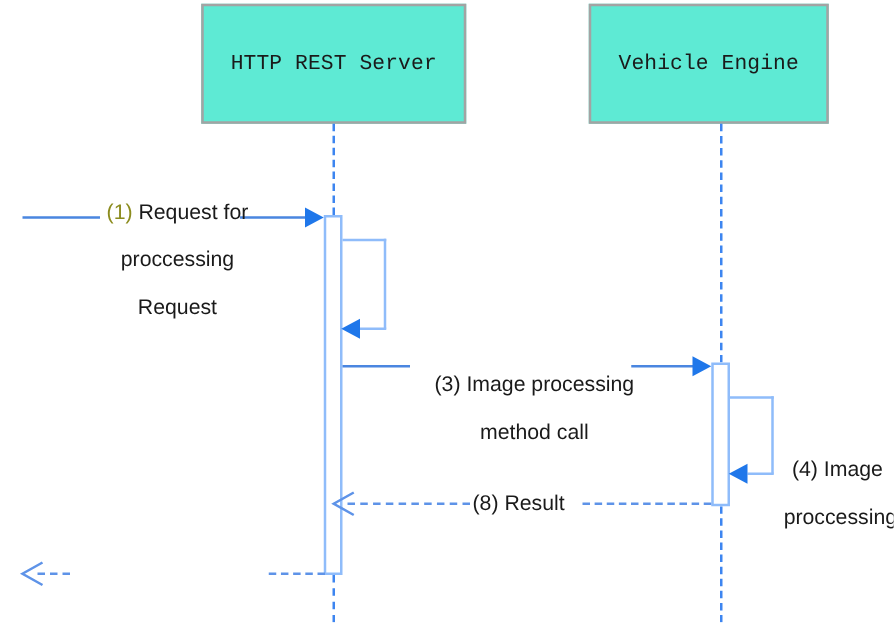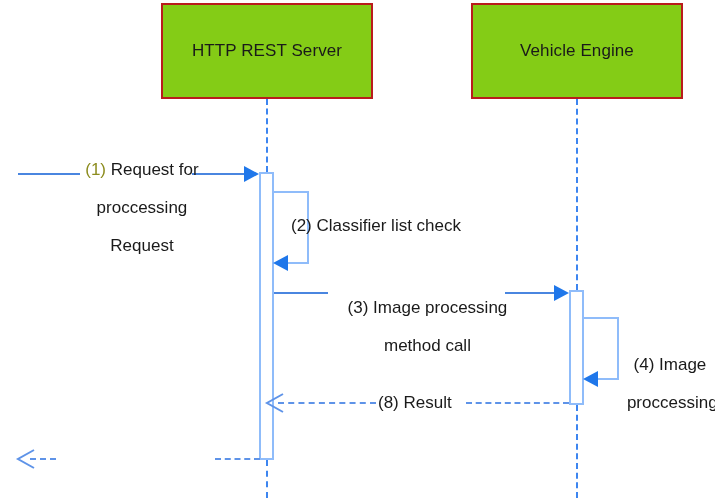--- a/index.html
+++ b/index.html
@@ -16,25 +16,26 @@
     width: 715px;
     height: 498px;
     background: #ffffff;
     overflow: hidden;
   }
 
   
   .participant {
     position: absolute;
     box-sizing: border-box;
-    background: #84cc16;
-    border: 2px solid #b91c1c;
+    background: #5eead4;
+    border: 2px solid #a3a3a3;
     display: flex;
     align-items: center;
     justify-content: center;
+    font-family: Liberation Mono, monospace;
   }
   .participant-label {
     font-size: 17px;
     color: #1a1a1a;
     letter-spacing: 0.1px;
     white-space: nowrap;
   }
 
   
   .lifeline {
@@ -108,21 +109,21 @@
 </style>
 </head>
 <body>
 
 <div id="canvas">
 
   <div class="participant" style="left:161px; top:3px; width:212px; height:96px;">
     <span class="participant-label">HTTP REST Server</span>
   </div>
 
-  <div class="participant" style="left:471px; top:3px; width:212px; height:96px;">
+  <div class="participant" style="left:471px; top:3px; width:192px; height:96px;">
     <span class="participant-label">Vehicle Engine</span>
   </div>
 
   <div class="lifeline" style="left:266px; top:99px; height:73px;"></div>
 
   <div class="lifeline" style="left:266px; top:460px; height:38px;"></div>
 
   <div class="lifeline" style="left:576px; top:99px; height:191px;"></div>
 
   <div class="lifeline" style="left:576px; top:405px; height:93px;"></div>
@@ -137,35 +138,34 @@
   <div class="msg-label centered" style="left:60px; top:141px; width:145px;">
     <span class="msg-num olive">(1)</span><span> Request for</span><br>
     <span>proccessing</span><br>
     <span>Request</span>
   </div>
 
   <div class="msg-hline-light" style="left:274px; top:191px; width:35px;"></div>
   <div class="msg-vline" style="left:307px; top:191px; height:72px;"></div>
   <div class="msg-hline-light" style="left:288px; top:262px; width:21px;"></div>
   <div class="arrowhead-solid left" style="left:273px; top:255px;"></div>
-  <div class="msg-label" style="left:291px; top:216px;">(2) Classifier list check</div>
 
   <div class="msg-line thin" style="left:274px; top:292px; width:54px;"></div>
   <div class="msg-line thin" style="left:505px; top:292px; width:50px;"></div>
   <div class="arrowhead-solid right" style="left:554px; top:285px;"></div>
   <div class="msg-label centered" style="left:328px; top:279px; width:180px;">
     <span>(3) Image processing</span><br>
     <span>method call</span>
   </div>
 
   <div class="msg-hline-light" style="left:584px; top:317px; width:35px;"></div>
   <div class="msg-vline" style="left:617px; top:317px; height:62px;"></div>
   <div class="msg-hline-light" style="left:598px; top:378px; width:21px;"></div>
   <div class="arrowhead-solid left" style="left:583px; top:371px;"></div>
-  <div class="msg-label centered" style="left:608px; top:336px; width:105px;">
+  <div class="msg-label centered" style="left:608px; top:347px; width:105px;">
     <span>(4) Image</span><br>
     <span>proccessing</span>
   </div>
 
   <div class="msg-line dashed" style="left:278px; top:402px; width:98px;"></div>
   <div class="msg-line dashed" style="left:466px; top:402px; width:103px;"></div>
   <svg class="arrowhead-open" style="left:264px; top:392px;" width="22" height="22" viewBox="0 0 22 22">
     <polyline points="19,2 3,11 19,20" fill="none" stroke="#5e93e8" stroke-width="2"></polyline>
   </svg>
   <div class="msg-label" style="left:378px; top:393px;">(8) Result</div>

